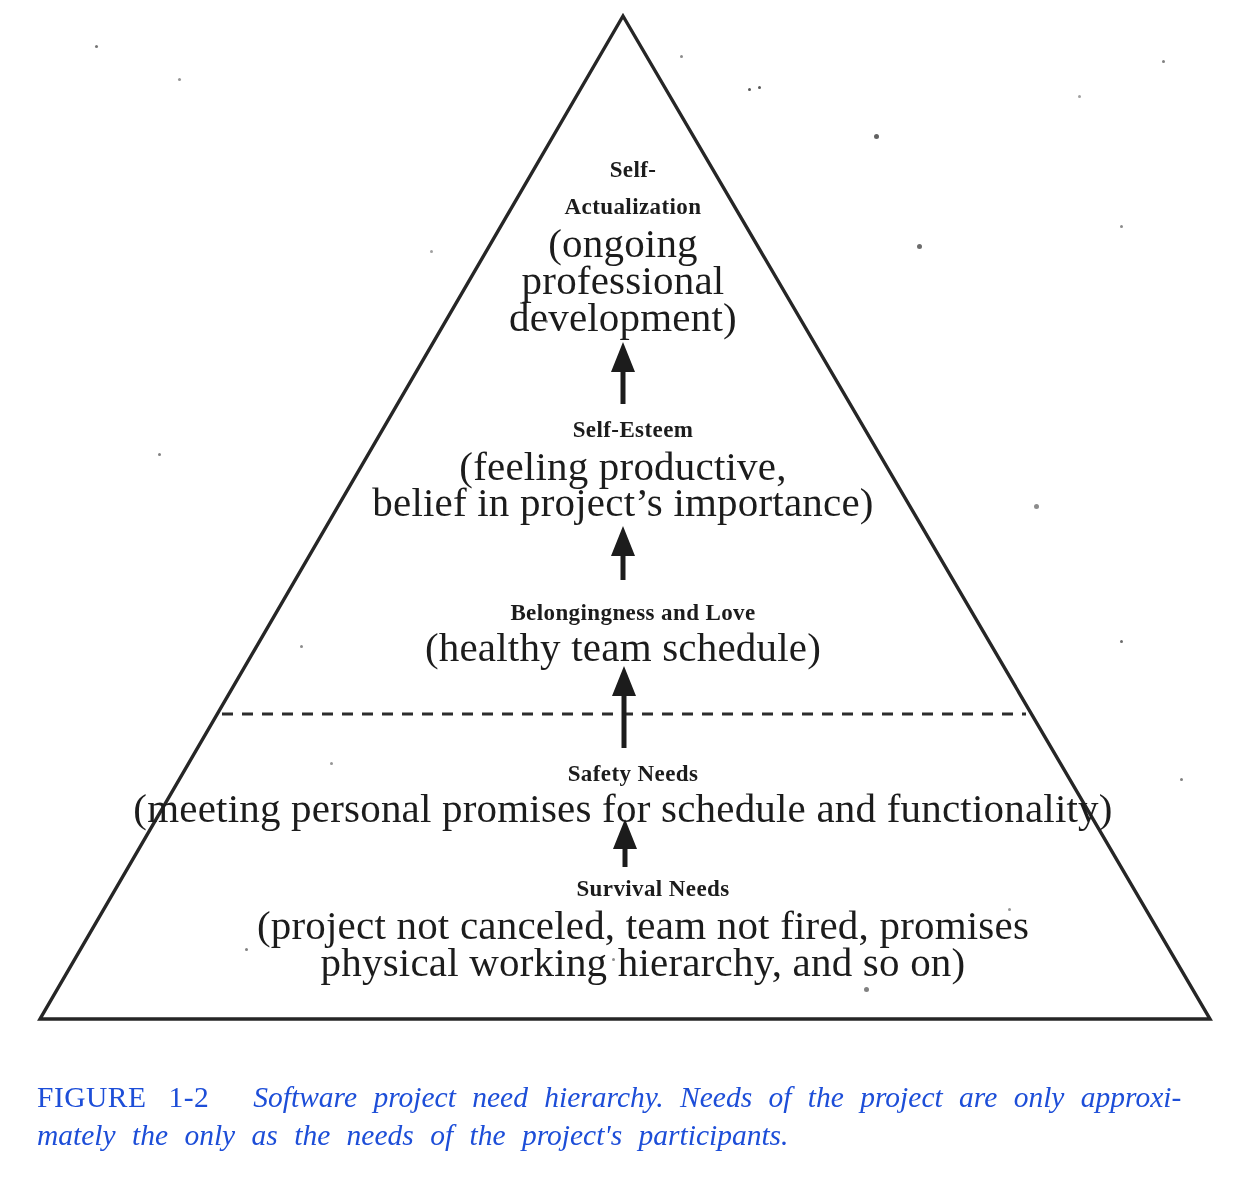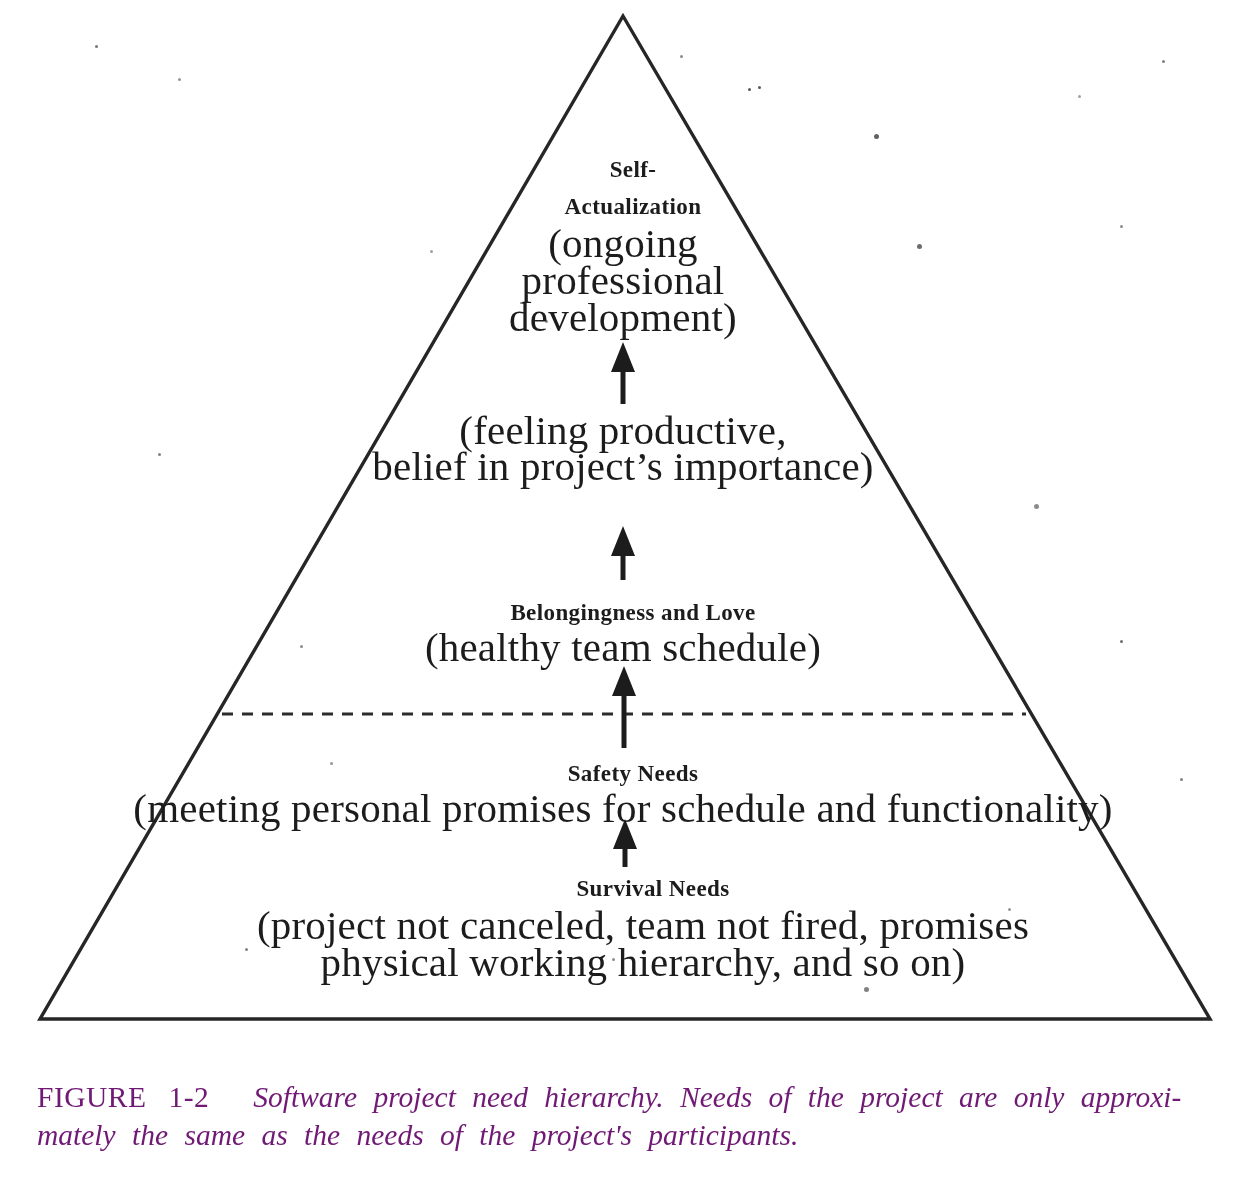--- a/index.html
+++ b/index.html
@@ -29,21 +29,21 @@
   .s-line{
     font-weight:normal;
     font-size:41px;
     letter-spacing:.2px;
   }
   .caption{
     position:absolute;
     top:1078px;left:37px;right:34px;
     font-size:29.5px;
     line-height:38px;
-    color:#701a75;
+    color:#1d4ed8;
   }
   .fig-label{
     font-style:normal;
     letter-spacing:.5px;
     word-spacing:14px;
     margin-right:44px;
   }
   .cap-it{
     font-style:italic;
     word-spacing:9px;
@@ -110,20 +110,21 @@
 
   <div class="level" style="top:151px;line-height:37px;">
     <div class="t-line">Self-</div>
     <div class="t-line">Actualization</div>
     <div class="s-line">(ongoing</div>
     <div class="s-line">professional</div>
     <div class="s-line">development)</div>
   </div>
 
   <div class="level" style="top:412px;line-height:36px;">
+    <div class="t-line">Self-Esteem</div>
     <div class="s-line">(feeling productive,</div>
     <div class="s-line">belief in project’s importance)</div>
   </div>
 
   <div class="level" style="top:595px;line-height:35px;">
     <div class="t-line">Belongingness and Love</div>
     <div class="s-line">(healthy team schedule)</div>
   </div>
 
   <div class="level" style="top:756px;line-height:35px;">
@@ -134,18 +135,18 @@
   <div class="level" style="top:870px;line-height:37px;margin-left:20px;">
     <div class="t-line">Survival Needs</div>
     <div class="s-line">(project not canceled, team not fired, promises</div>
     <div class="s-line">physical working hierarchy, and so on)</div>
   </div>
 
   <div class="caption">
     <div>
       <span class="fig-label">FIGURE 1-2</span><span class="cap-it">Software project need hierarchy. Needs of the project are only approxi-</span>
     </div>
-    <div class="cap-it">mately the same as the needs of the project's participants.</div>
+    <div class="cap-it">mately the only as the needs of the project's participants.</div>
   </div>
 
   <div class="specks"></div>
 
 </div>
 
 </body></html>

